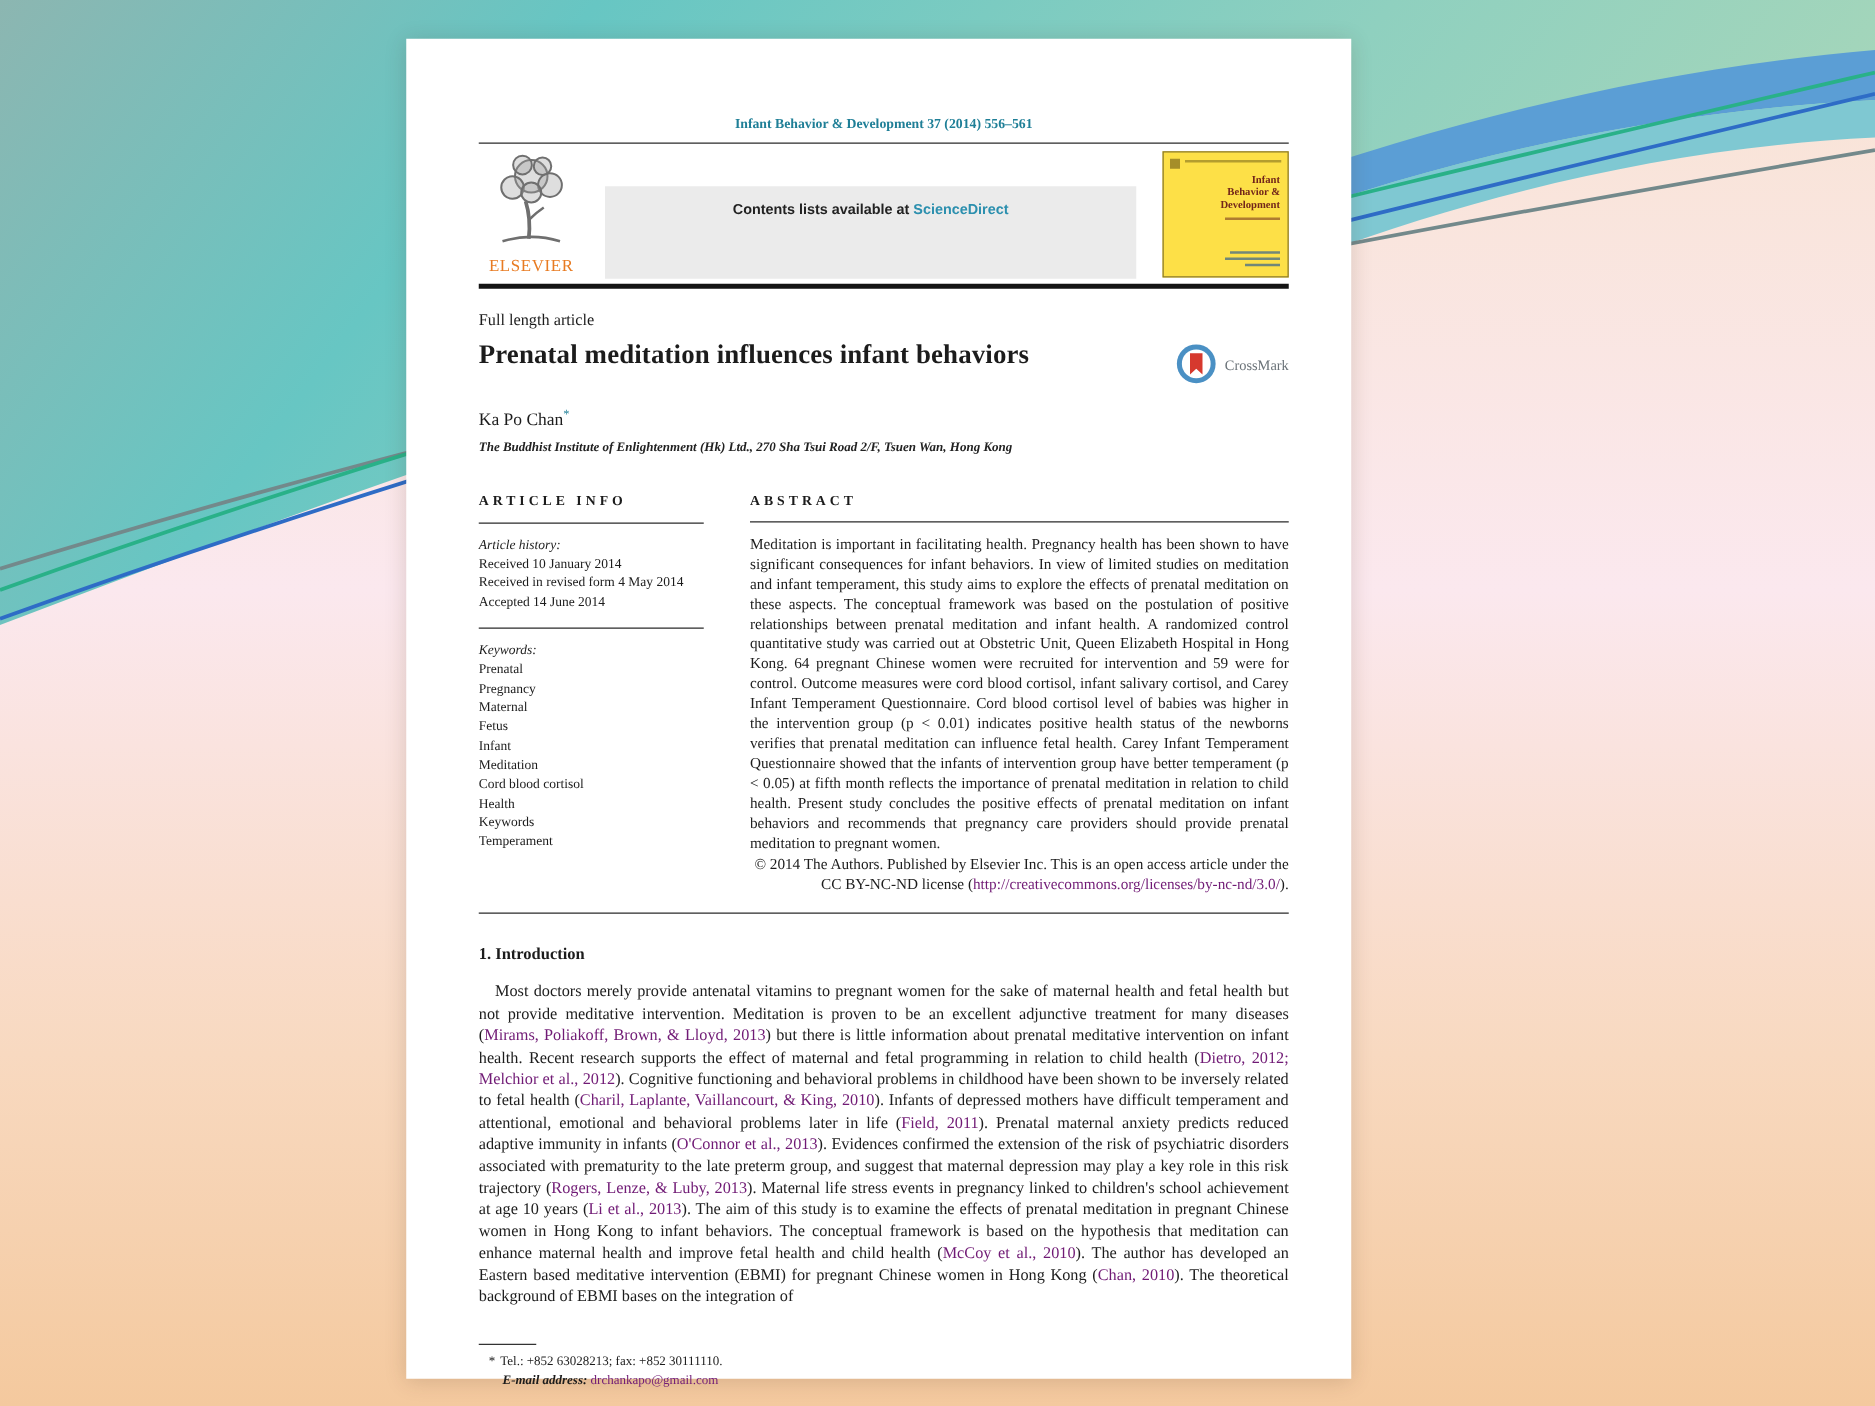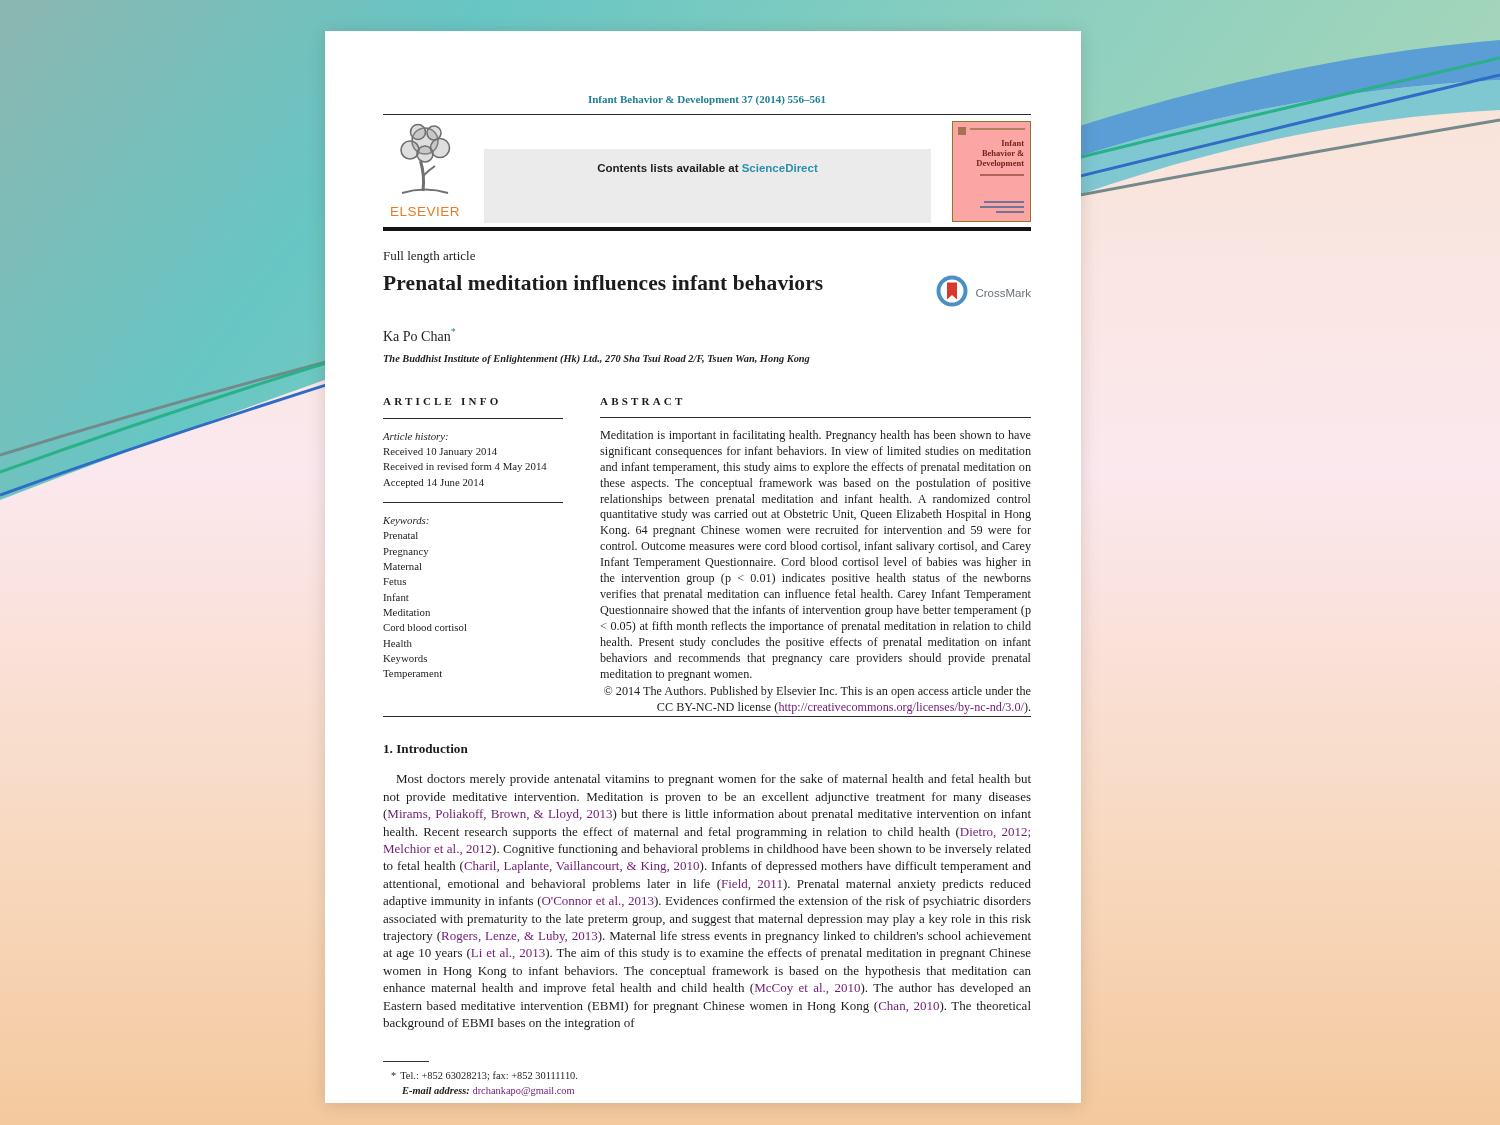--- a/index.html
+++ b/index.html
@@ -10,42 +10,42 @@
   .bg{position:absolute;inset:0;z-index:0;}
   .page{
     position:absolute;left:325px;top:31px;width:756px;height:1072px;
     background:#ffffff;z-index:1;box-shadow:0 2px 16px rgba(70,45,30,.18);
   }
   .content{padding:0 50px 0 58px;}
   .journal-ref{padding-top:62px;text-align:center;font-size:11px;color:#1f7f97;font-weight:bold;}
   .rule-thin{border-top:1px solid #2b2b2b;margin-top:9px;}
   .banner{margin-top:6px;height:102px;display:flex;align-items:stretch;}
   .logo-col{width:84px;display:flex;flex-direction:column;align-items:center;}
-  .elsevier-label{font-size:13.5px;color:#e87b22;letter-spacing:.5px;margin-top:1px;font-family:Liberation Sans, sans-serif;}
+  .elsevier-label{font-size:13.5px;color:#e87b22;letter-spacing:.5px;margin-top:1px;font-family:Liberation Serif, serif;}
   .banner-box{flex:1;background:#ebebeb;margin-left:17px;text-align:center;padding-top:13px;margin-top:28px;}
   .contents-line{font-family:"Liberation Sans",sans-serif;font-size:11.5px;color:#222;font-weight:bold;}
   .sd-link{color:#2b8fae;cursor:pointer;}
   .banner-journal-title{font-size:20px;font-weight:600;margin-top:19px;color:#111;}
-  .cover{width:79px;height:101px;margin-left:21px;background:#fca5a5;border:1px solid #8a7a2a;box-sizing:border-box;position:relative;}
+  .cover{width:101px;height:101px;margin-left:21px;background:#fde047;border:1px solid #8a7a2a;box-sizing:border-box;position:relative;}
   .cover-topbar{position:absolute;top:5px;left:5px;width:8px;height:8px;background:#5c4a10;opacity:.55;}
   .cover-topline{position:absolute;top:6px;left:17px;right:5px;height:2px;background:#6b5a15;opacity:.5;}
   .cover-title{position:absolute;top:16px;right:6px;width:52px;text-align:right;font-size:8.5px;line-height:1.18;font-weight:bold;color:#72251a;}
   .cover-subline{position:absolute;top:52px;right:6px;width:44px;height:2px;background:#7c3a22;opacity:.6;}
   .cover-b1,.cover-b2,.cover-b3{position:absolute;right:6px;height:2px;background:#33618e;opacity:.7;}
   .cover-b1{bottom:18px;width:40px;}.cover-b2{bottom:13px;width:44px;}.cover-b3{bottom:8px;width:28px;}
   .rule-thick{height:3.5px;background:#141414;margin-top:4px;}
   .type-label{margin-top:17px;font-size:13px;}
   .title-row{margin-top:7px;position:relative;padding-right:100px;min-height:42px;}
   .article-title{font-size:21.5px;font-weight:bold;letter-spacing:.1px;}
   .crossmark{position:absolute;right:0;top:2px;display:flex;align-items:center;gap:5px;cursor:pointer;}
-  .crossmark-label{font-family:Liberation Sans, sans-serif;font-size:11.5px;color:#6a7278;}
+  .crossmark-label{font-family:Liberation Serif, serif;font-size:11.5px;color:#6a7278;}
   .author-line{margin-top:13px;font-size:14px;}
   .author-mark{color:#1f7f97;font-size:10px;vertical-align:super;cursor:pointer;}
   .affiliation{margin-top:9px;font-size:10.4px;font-style:italic;font-weight:bold;color:#222;}
-  .info-abstract{margin-top:30px;display:flex;border-bottom:1px solid #2b2b2b;}
+  .info-abstract{margin-top:30px;display:flex;border-bottom:1px solid #2b2b2b;padding-bottom:14px;}
   .info-col{width:180px;margin-right:37px;font-size:10.8px;line-height:1.42;flex:none;}
   .col-heading{font-size:11px;font-weight:bold;letter-spacing:3.2px;}
   .heading-rule{border-top:1px solid #2b2b2b;margin:8px 0 10px;}
   .mid-rule{border-top:1px solid #2b2b2b;margin:12px 0 10px;}
   .ital-label{font-style:italic;}
   .abstract-col{flex:1;font-size:12.2px;line-height:1.31;text-align:justify;}
   .abstract-copyright{text-align:right;margin-top:1px;}
   .link{color:#701a75;cursor:pointer;text-decoration:none;}
   .intro-heading{margin-top:24px;font-size:13.2px;font-weight:bold;}
   .intro-para{margin-top:13px;font-size:13px;line-height:1.34;text-align:justify;text-indent:13px;}

